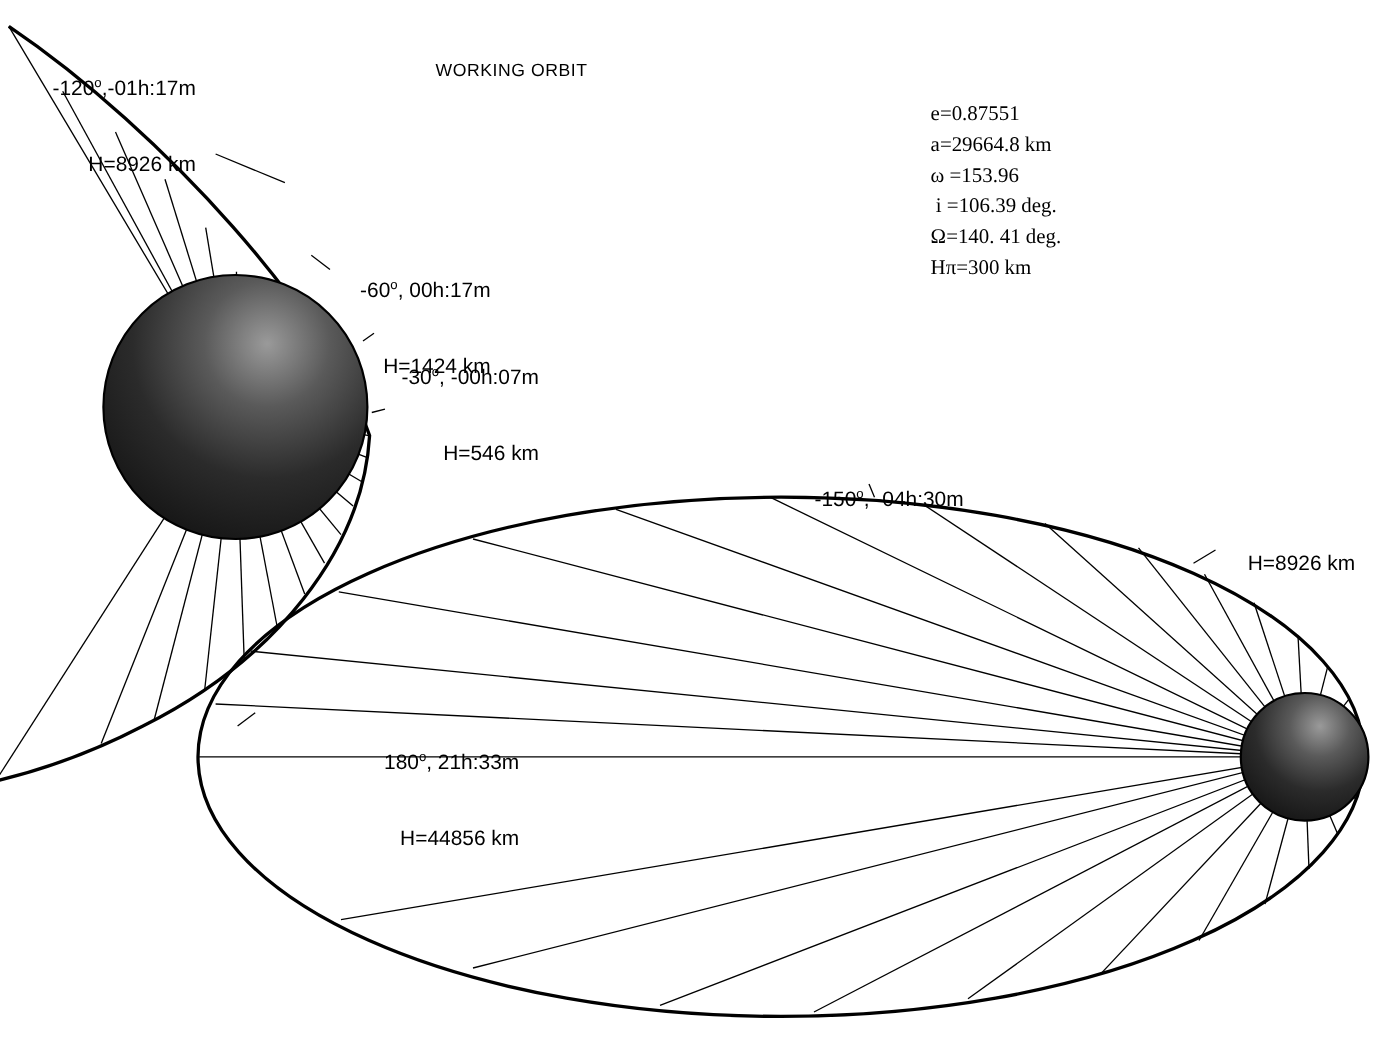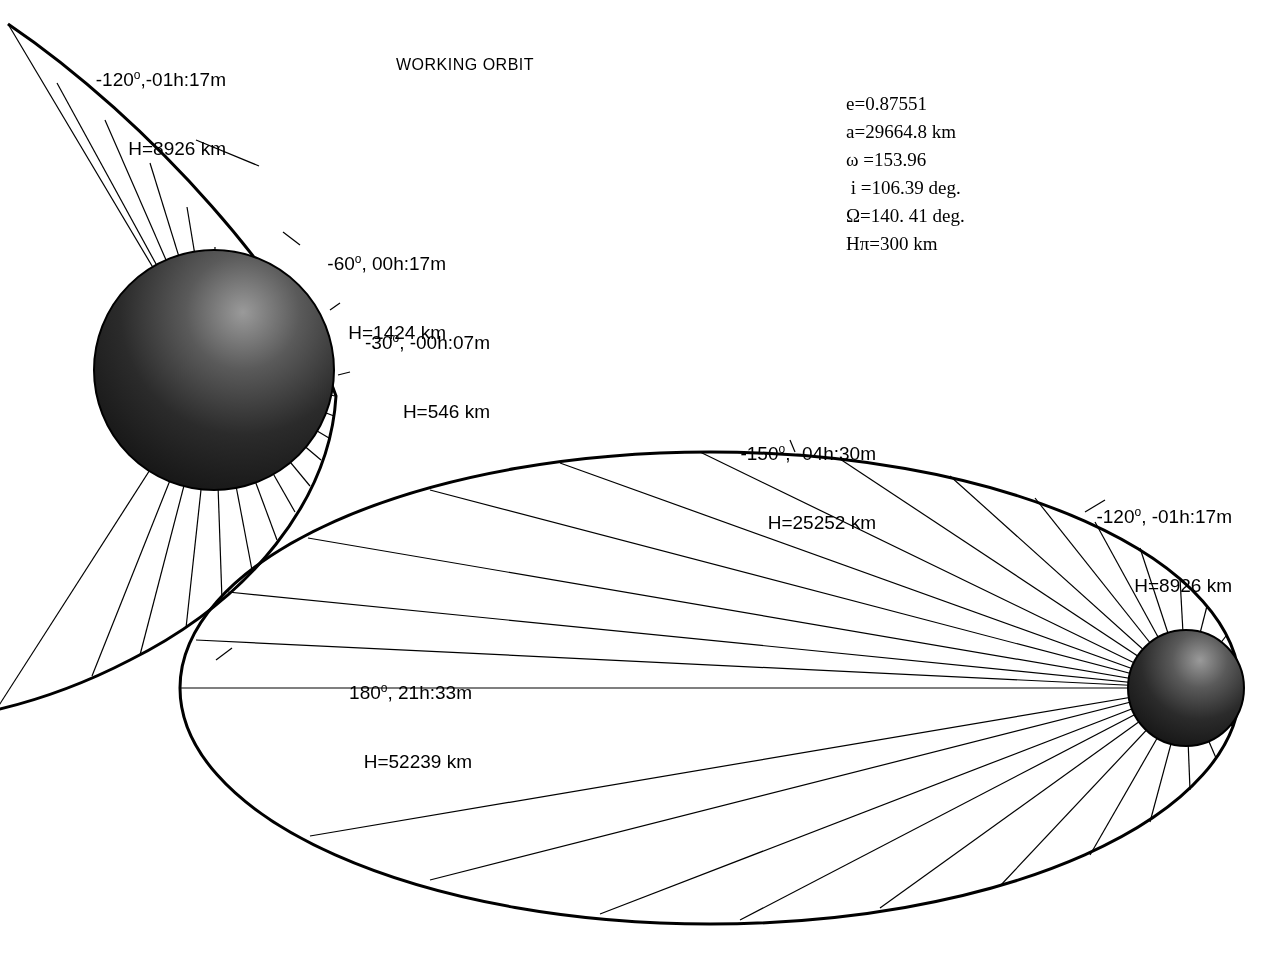--- a/index.html
+++ b/index.html
@@ -178,45 +178,43 @@
 
   <div id="params">
     <span class="prow greek">e=0.87551</span>
     <span class="prow greek">a=29664.8 km</span>
     <span class="prow greek">ω =153.96</span>
     <span class="prow greek"> i =106.39 deg.</span>
     <span class="prow greek">Ω=140. 41 deg.</span>
     <span class="prow greek">Hπ=300 km</span>
   </div>
 
-  <div class="lbl right" style="left:0px; top:18px; width:178px;margin-left:48px;">
+  <div class="lbl right" style="left:0px; top:18px; width:178px;">
     <span class="ln"><span>-120</span><span class="sup">o</span><span>,-01h:17m</span></span>
     <span class="ln">H=8926 km</span>
   </div>
 
 
   <div class="lbl right" style="left:250px; top:202px; width:196px;">
     <span class="ln"><span>-60</span><span class="sup">o</span><span>, 00h:17m</span></span>
     <span class="ln">H=1424 km</span>
   </div>
 
   <div class="lbl right" style="left:290px; top:281px; width:200px;">
     <span class="ln"><span>-30</span><span class="sup">o</span><span>, -00h:07m</span></span>
     <span class="ln">H=546 km</span>
   </div>
 
 
   <div class="lbl right" style="left:650px; top:392px; width:226px;">
     <span class="ln"><span>-150</span><span class="sup">o</span><span>, -04h:30m</span></span>
-    <span class="ln">H=25252 km</span>
   </div>
 
   <div class="lbl right" style="left:1000px; top:455px; width:232px;">
-    <span class="ln"><span>-120</span><span class="sup">o</span><span>, -01h:17m</span></span>
     <span class="ln">H=8926 km</span>
   </div>
 
   <div class="lbl" style="left:232px; top:631px; width:240px;text-align:right;">
     <span class="ln"><span>180</span><span class="sup">o</span><span>, 21h:33m</span></span>
-    <span class="ln" style="padding-left:12px;">H=52239 km</span>
+    <span class="ln" style="padding-left:12px;">H=44856 km</span>
   </div>
 
 </div>
 
 </body></html>

